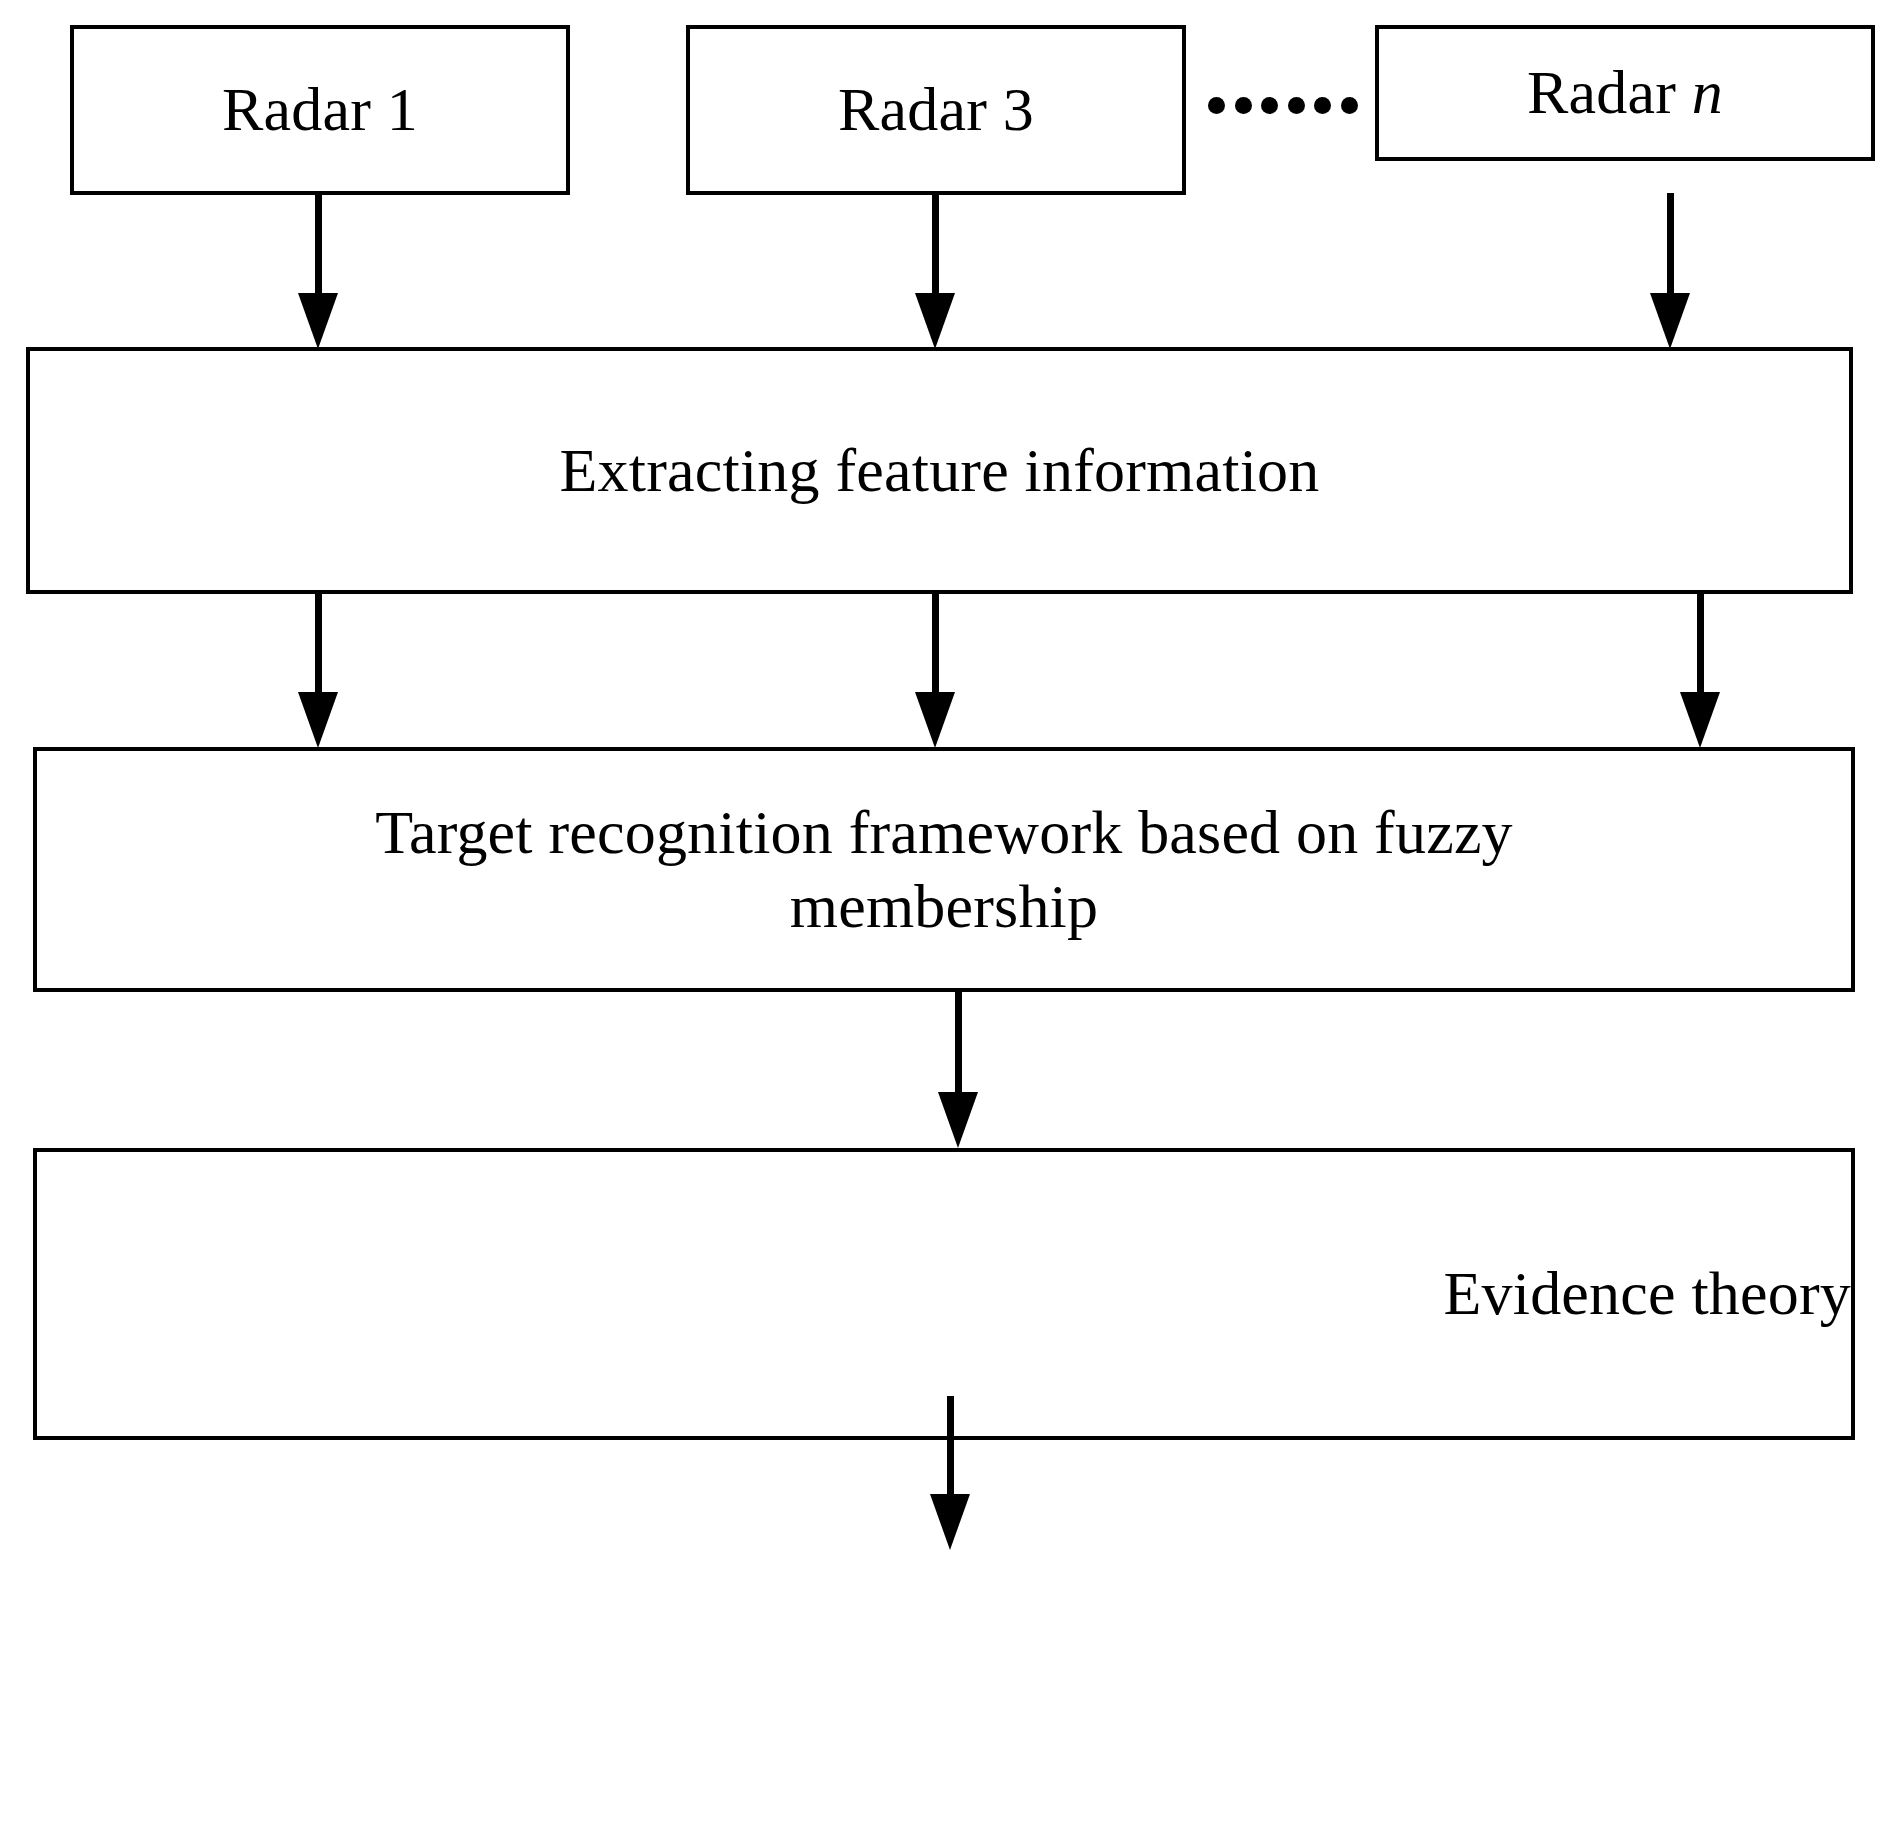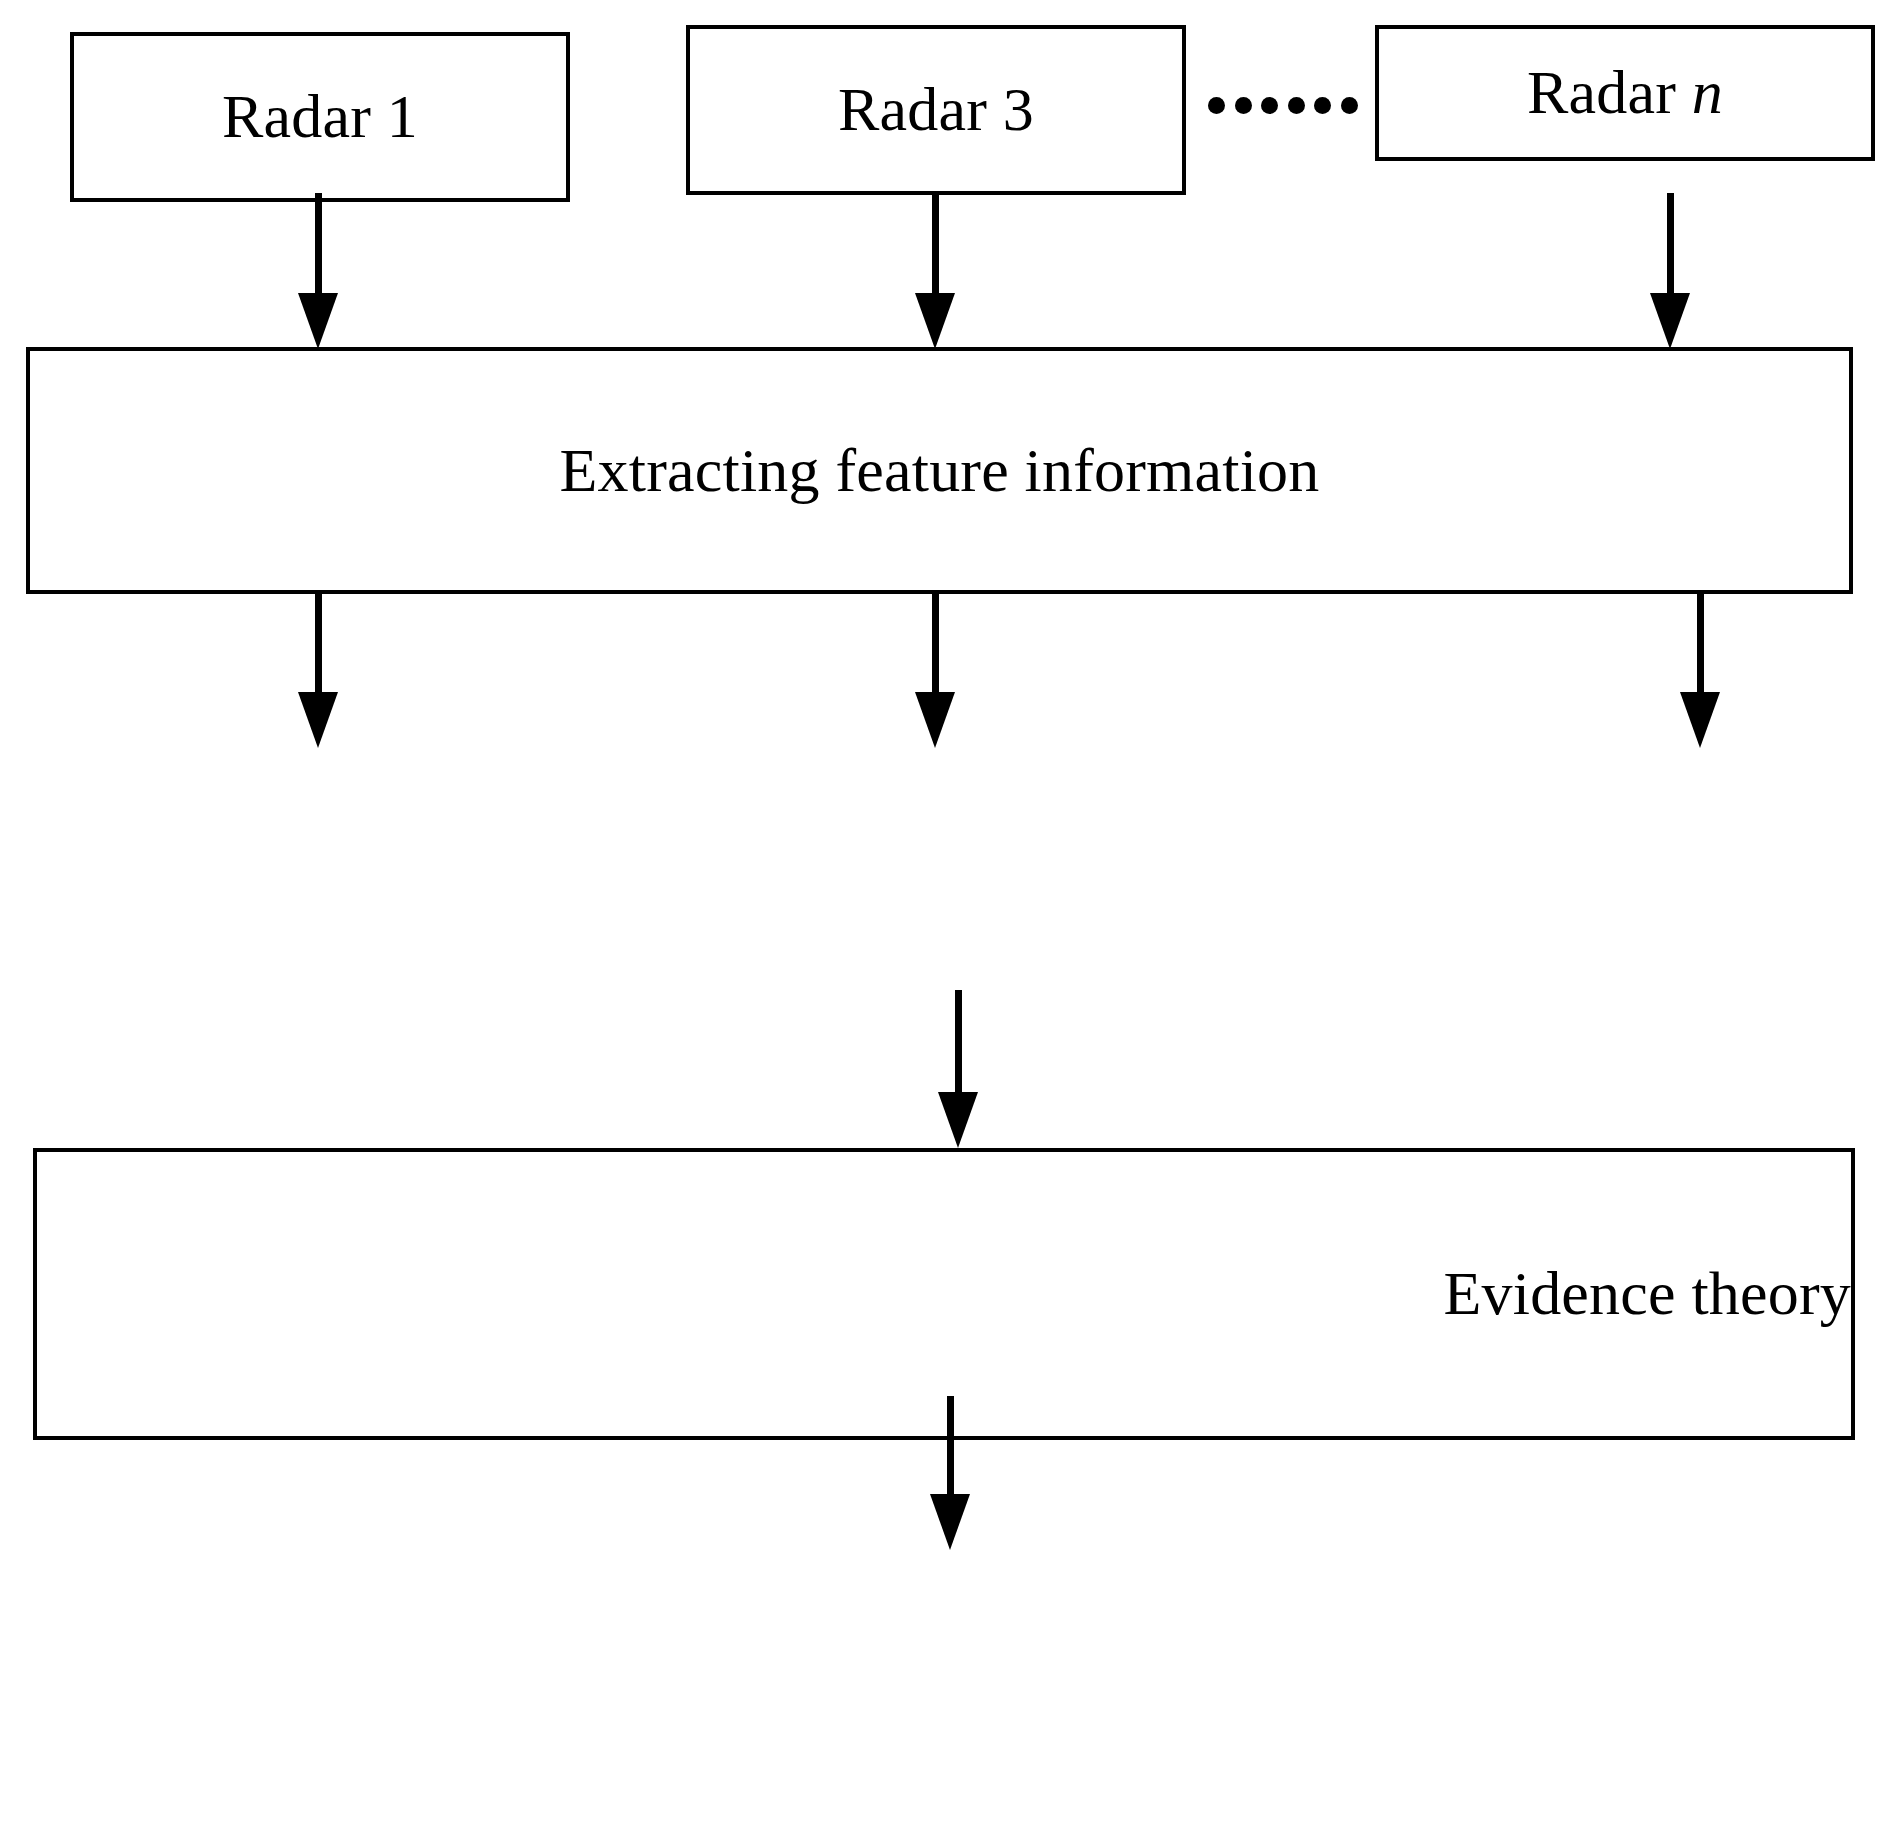--- a/index.html
+++ b/index.html
@@ -28,21 +28,21 @@
     text-align: center;
   }
   .node-label {
     display: block;
     width: 100%;
     line-height: 1.18;
     font-weight: 400;
     letter-spacing: 0.2px;
   }
   
-  #node-radar-1 { left: 70px;   top: 32px;  width: 500px; height: 170px; }
+  #node-radar-1 { left: 70px;   top: 25px;  width: 500px; height: 170px; }
   #node-radar-2 { left: 686px;  top: 25px;  width: 500px; height: 170px; }
   #node-radar-n { left: 1375px; top: 25px;  width: 500px; height: 136px; }
   #node-radar-1 .node-label,
   #node-radar-2 .node-label,
   #node-radar-n .node-label { font-size: 62px; }
 
   
   #node-extract   { left: 26px; top: 347px;  width: 1827px; height: 247px; }
   #node-framework { left: 33px; top: 747px;  width: 1822px; height: 245px; }
   #node-evidence  { left: 33px; top: 1148px; width: 1822px; height: 292px; text-align: right; }
@@ -177,20 +177,23 @@
   </div>
   <div class="arrow" id="arrow-extract-framework-2">
     <div class="shaft"></div>
     <div class="head"></div>
   </div>
   <div class="arrow" id="arrow-extract-framework-3">
     <div class="shaft"></div>
     <div class="head"></div>
   </div>
 
+  <div class="node" id="node-framework">
+    <span class="node-label"><span>Target recognition framework based on fuzzy</span><br><span>membership</span></span>
+  </div>
 
   <div class="arrow" id="arrow-framework-evidence">
     <div class="shaft"></div>
     <div class="head"></div>
   </div>
 
   <div class="node" id="node-evidence">
     <span class="node-label">Evidence theory</span>
   </div>
 

